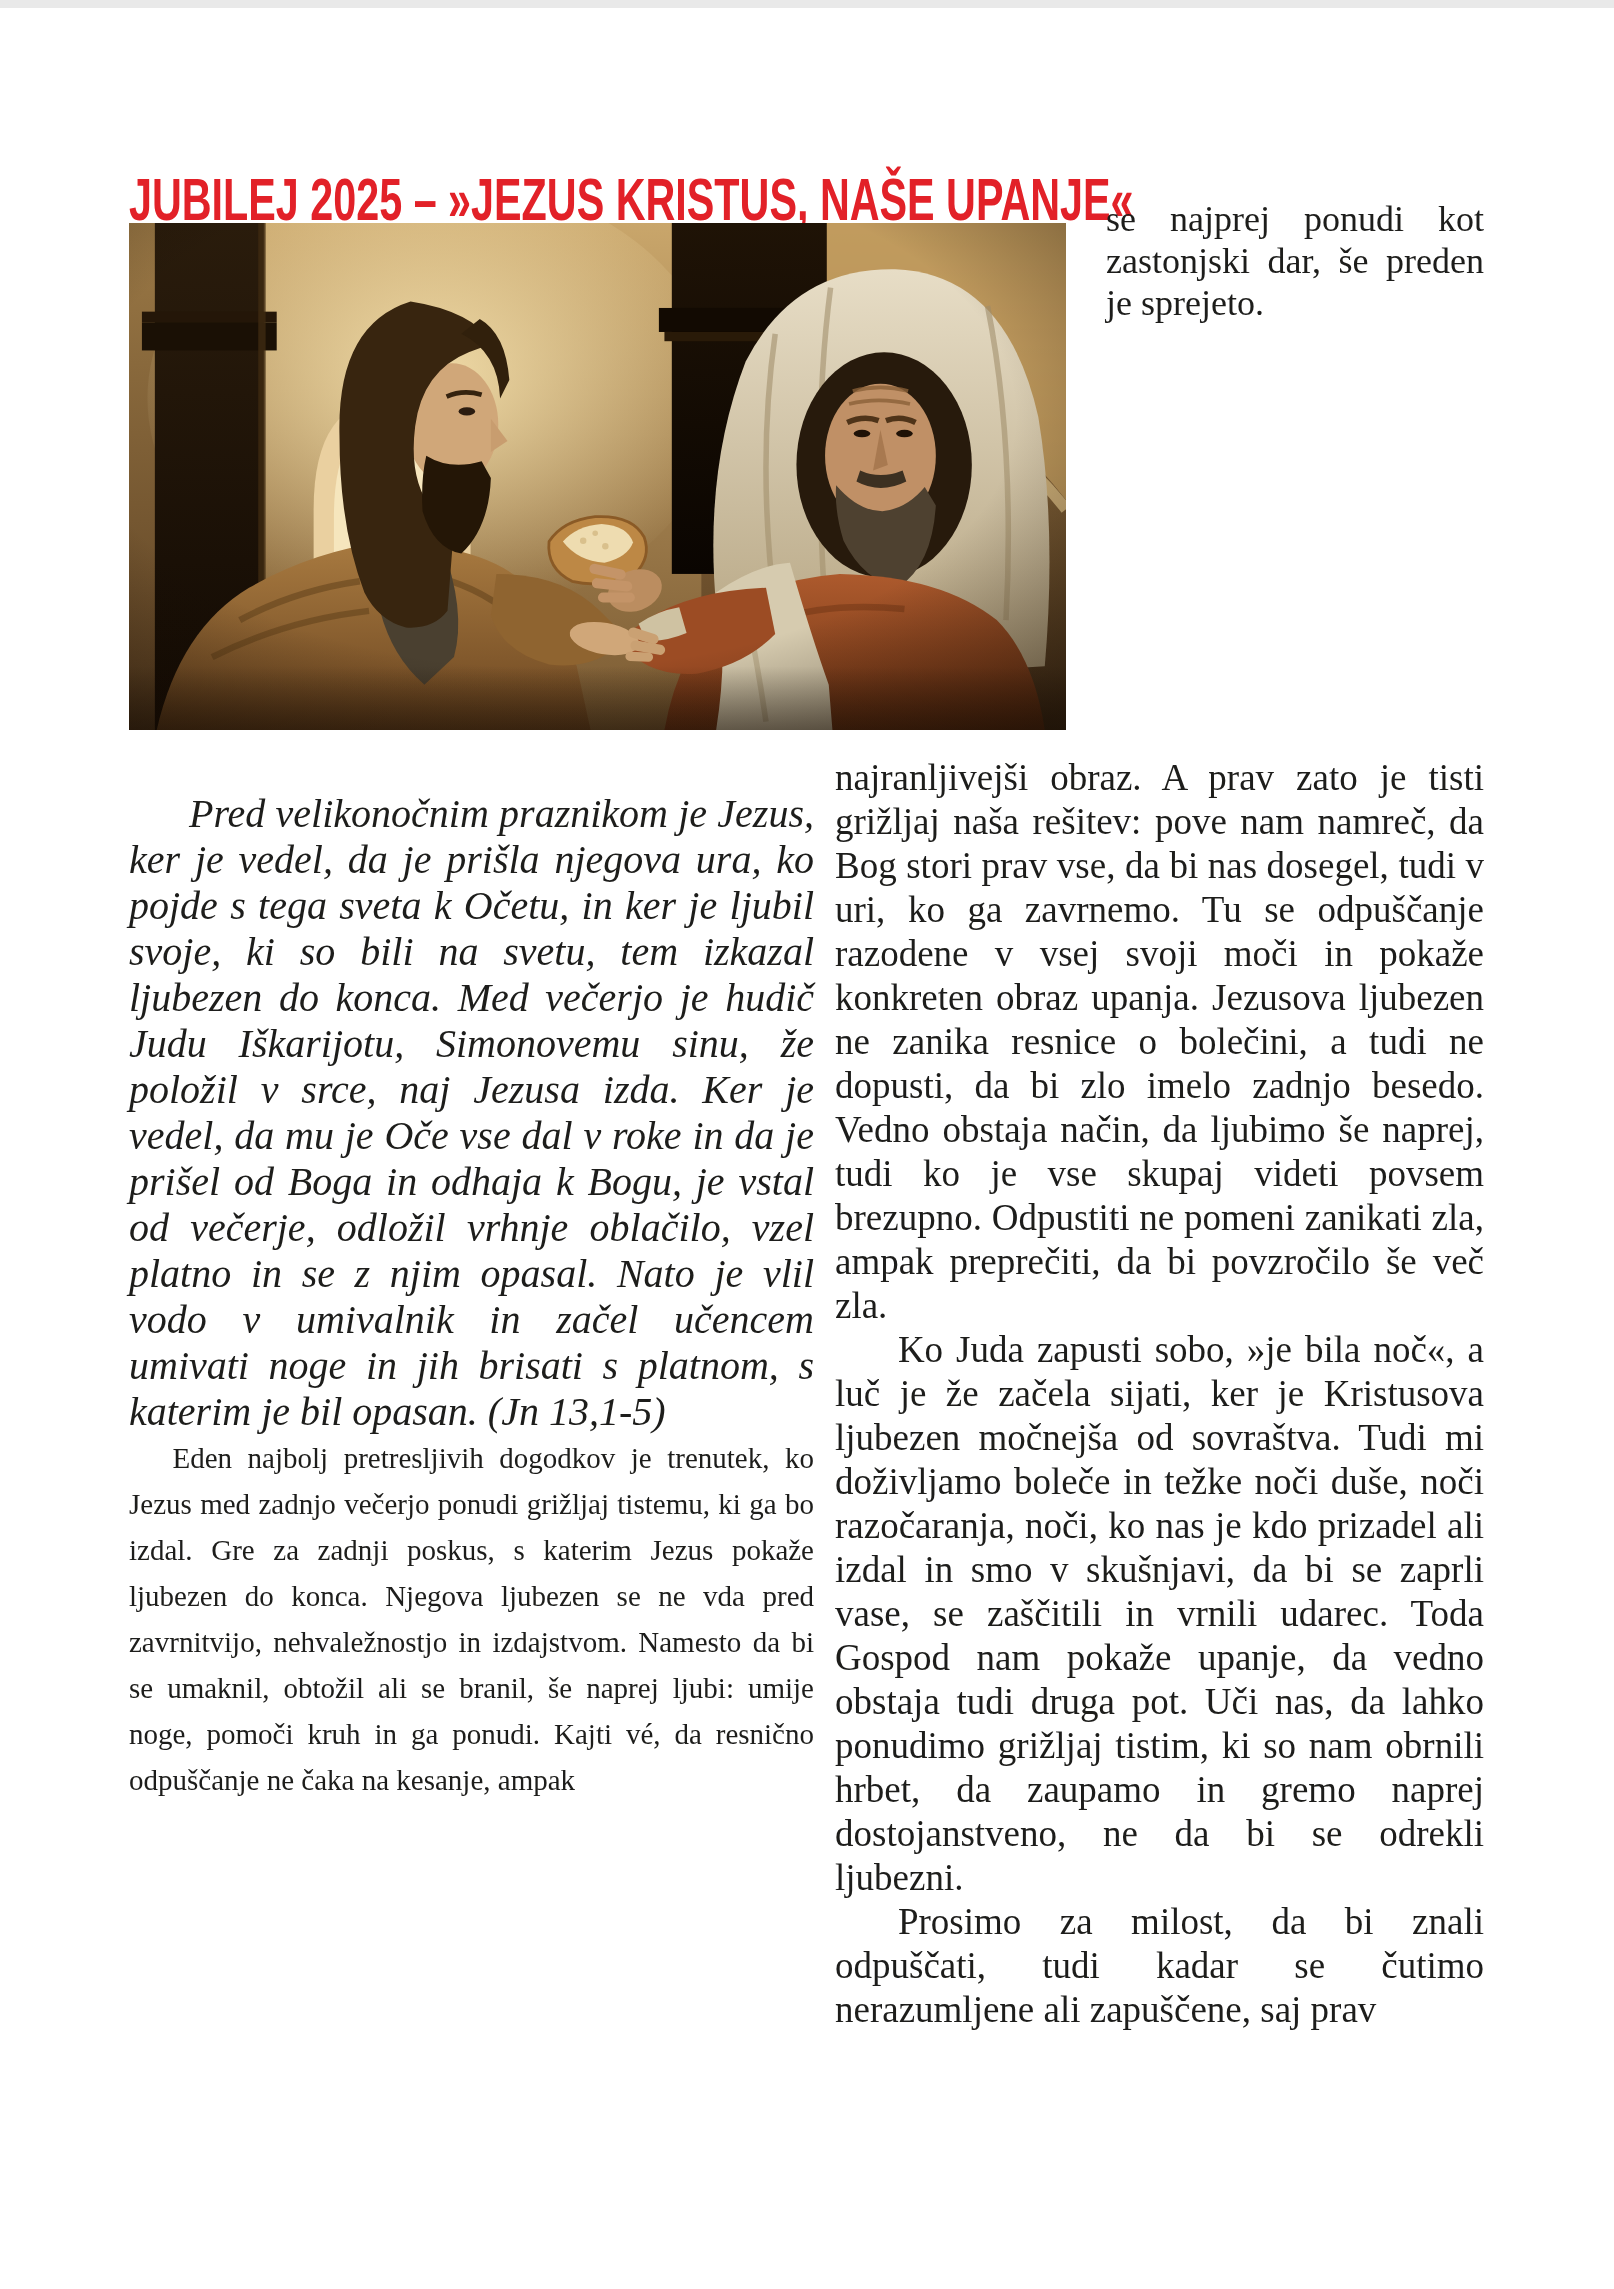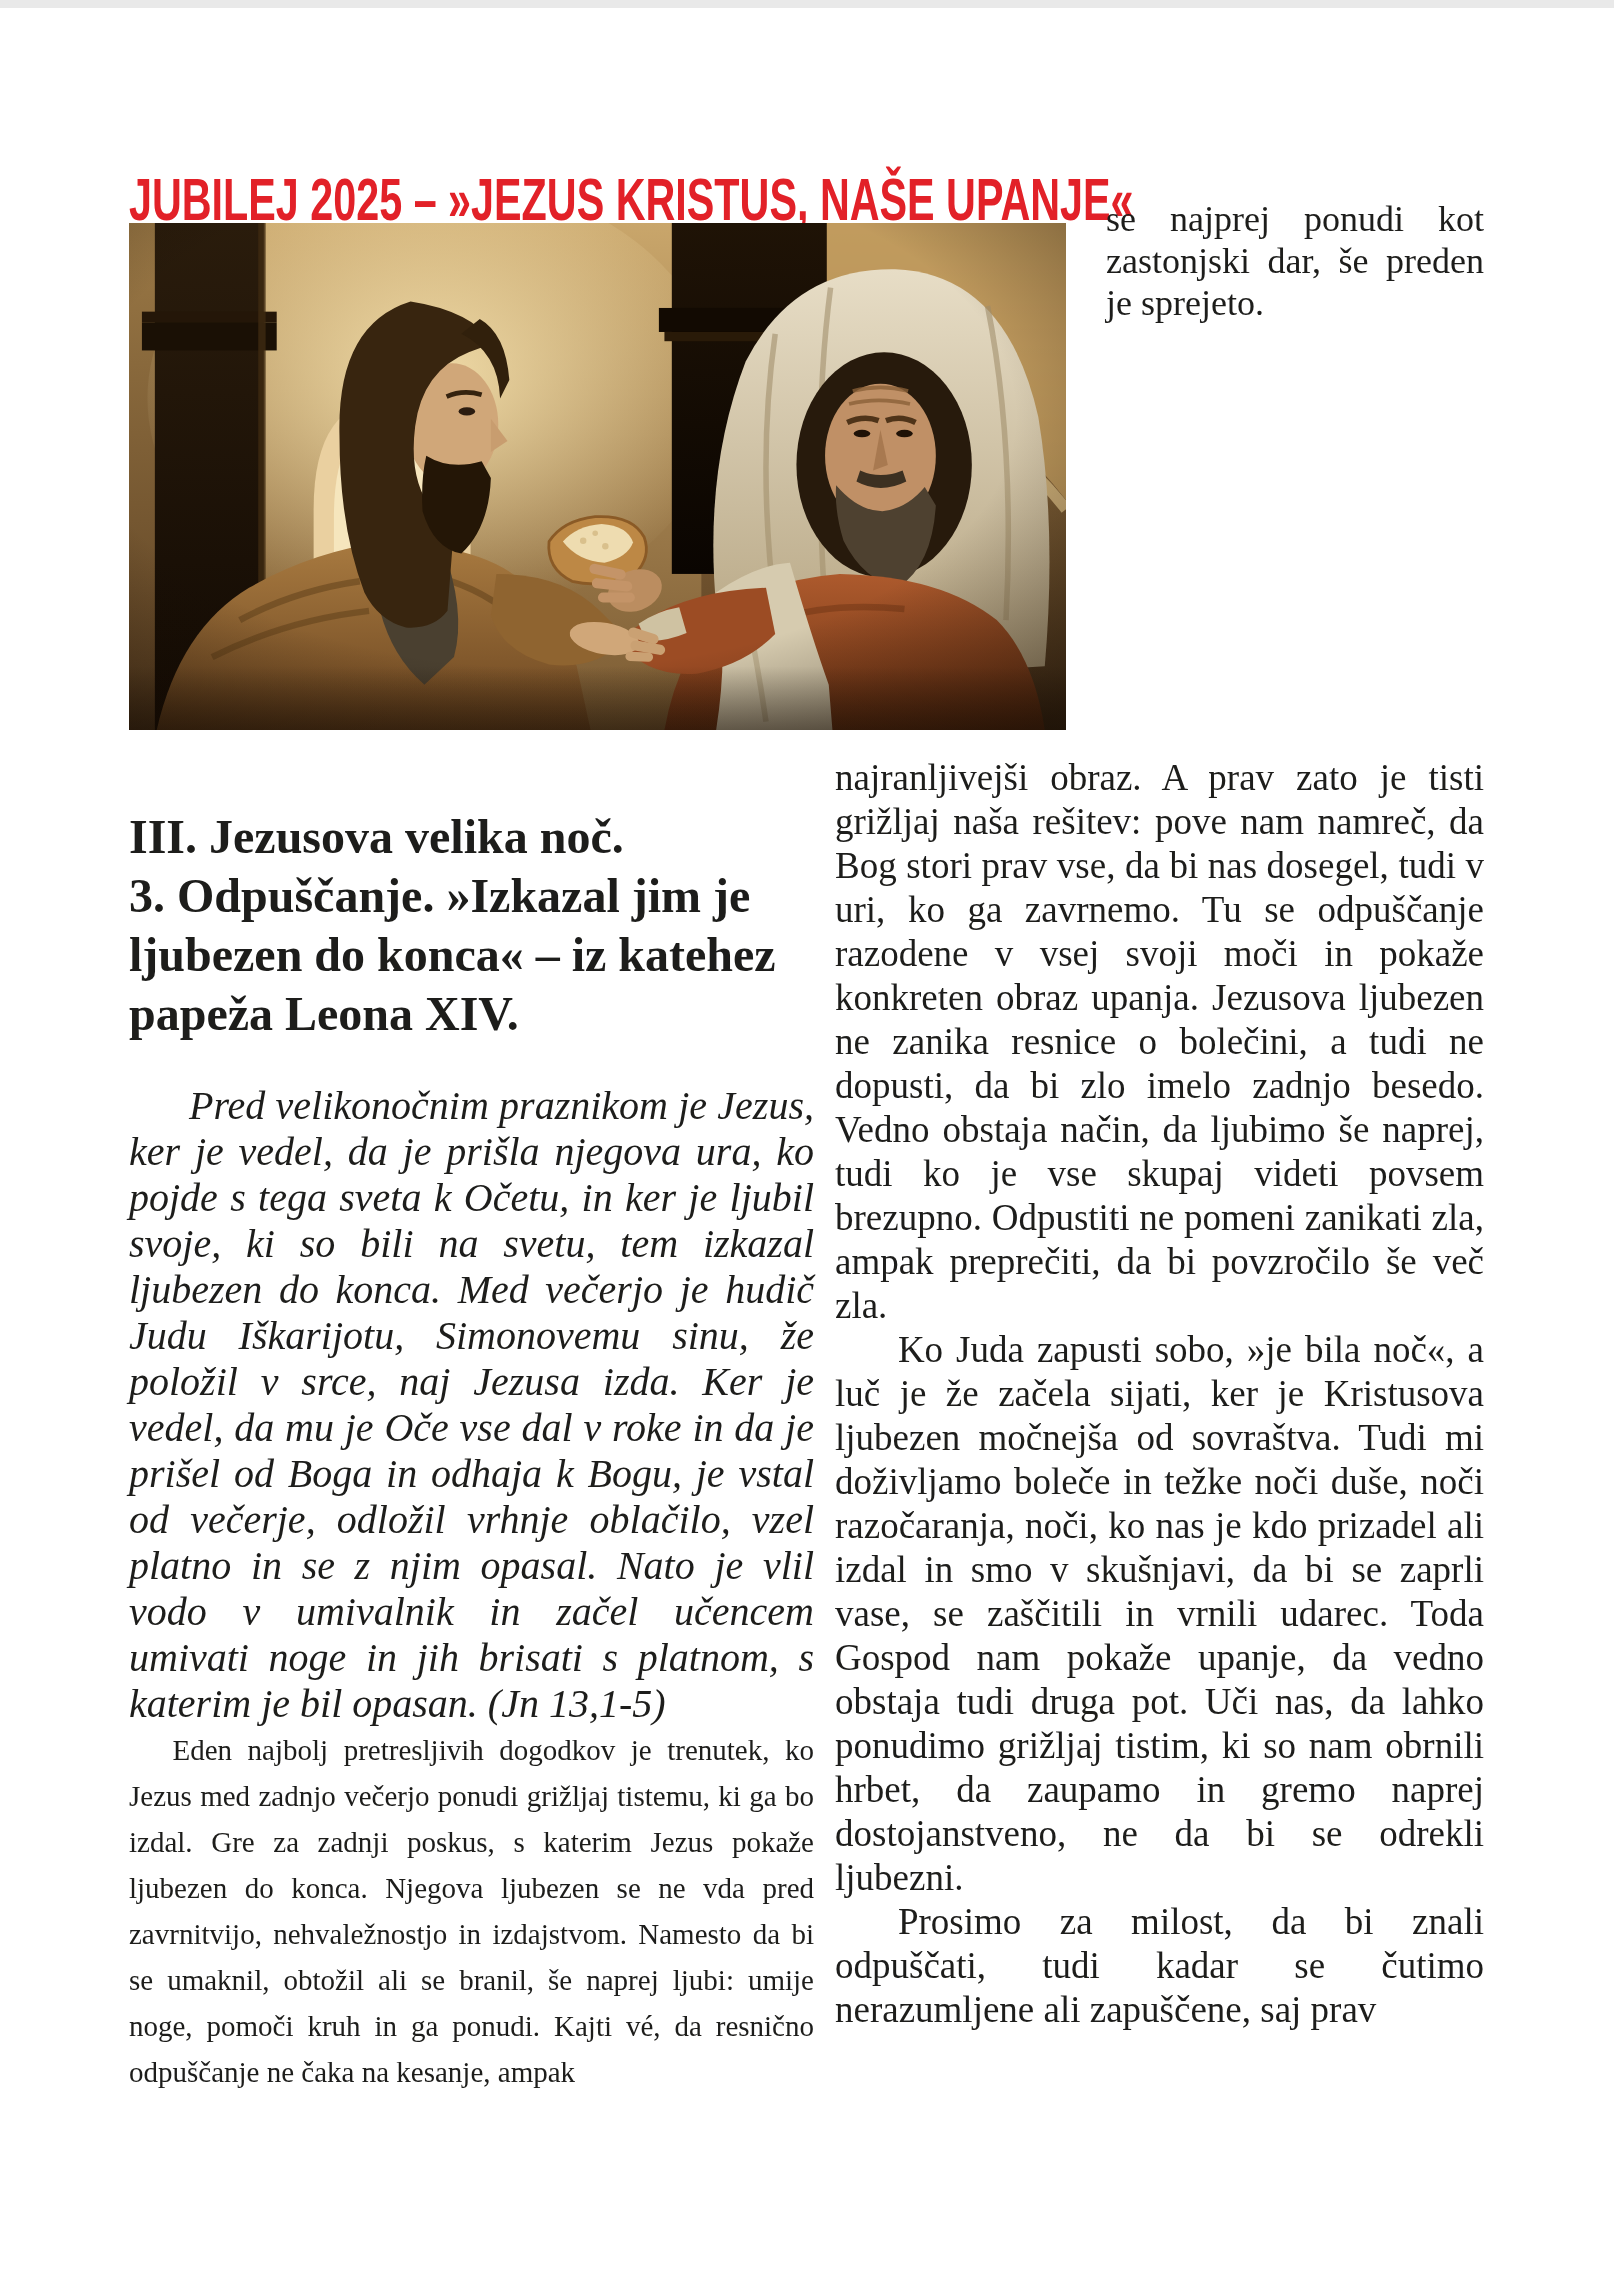--- a/index.html
+++ b/index.html
@@ -216,22 +216,18 @@
     <p>se najprej ponudi kot zastonjski dar, še preden je sprejeto.</p>
   </div>
 
   <div class="col col-right-bottom">
     <p class="noindent">najranljivejši obraz. A prav zato je tisti grižljaj naša rešitev: pove nam namreč, da Bog stori prav vse, da bi nas dosegel, tudi v uri, ko ga zavrnemo. Tu se odpuščanje razodene v vsej svoji moči in pokaže konkreten obraz upanja. Jezusova ljubezen ne zanika resnice o bolečini, a tudi ne dopusti, da bi zlo imelo zadnjo besedo. Vedno obstaja način, da ljubimo še naprej, tudi ko je vse skupaj videti povsem brezupno. Odpustiti ne pomeni zanikati zla, ampak preprečiti, da bi povzročilo še več zla.</p>
     <p class="indent">Ko Juda zapusti sobo, »je bila noč«, a luč je že začela sijati, ker je Kristusova ljubezen močnejša od sovraštva. Tudi mi doživljamo boleče in težke noči duše, noči razočaranja, noči, ko nas je kdo prizadel ali izdal in smo v skušnjavi, da bi se zaprli vase, se zaščitili in vrnili udarec. Toda Gospod nam pokaže upanje, da vedno obstaja tudi druga pot. Uči nas, da lahko ponudimo grižljaj tistim, ki so nam obrnili hrbet, da zaupamo in gremo naprej dostojanstveno, ne da bi se odrekli ljubezni.</p>
     <p class="indent">Prosimo za milost, da bi znali odpuščati, tudi kadar se čutimo nerazumljene ali zapuščene, saj prav</p>
   </div>
 
   <div class="col col-left">
-    <h2 class="section-heading">III. Jezusova velika noč.
-3. Odpuščanje. »Izkazal jim je
-ljubezen do konca« – iz katehez
-papeža Leona XIV.</h2>
     <p class="lead-quote">Pred velikonočnim praznikom je Jezus, ker je vedel, da je prišla njegova ura, ko pojde s tega sveta k Očetu, in ker je ljubil svoje, ki so bili na svetu, tem izkazal ljubezen do konca. Med večerjo je hudič Judu Iškarijotu, Simonovemu sinu, že položil v srce, naj Jezusa izda. Ker je vedel, da mu je Oče vse dal v roke in da je prišel od Boga in odhaja k Bogu, je vstal od večerje, odložil vrhnje oblačilo, vzel platno in se z njim opasal. Nato je vlil vodo v umivalnik in začel učencem umivati noge in jih brisati s platnom, s katerim je bil opasan. (Jn 13,1-5)</p>
     <p class="left-para">Eden najbolj pretresljivih dogodkov je trenutek, ko Jezus med zadnjo večerjo ponudi grižljaj tistemu, ki ga bo izdal. Gre za zadnji poskus, s katerim Jezus pokaže ljubezen do konca. Njegova ljubezen se ne vda pred zavrnitvijo, nehvaležnostjo in izdajstvom. Namesto da bi se umaknil, obtožil ali se branil, še naprej ljubi: umije noge, pomoči kruh in ga ponudi. Kajti vé, da resnično odpuščanje ne čaka na kesanje, ampak</p>
   </div>
 
 </div>
 
 
 </body></html>

